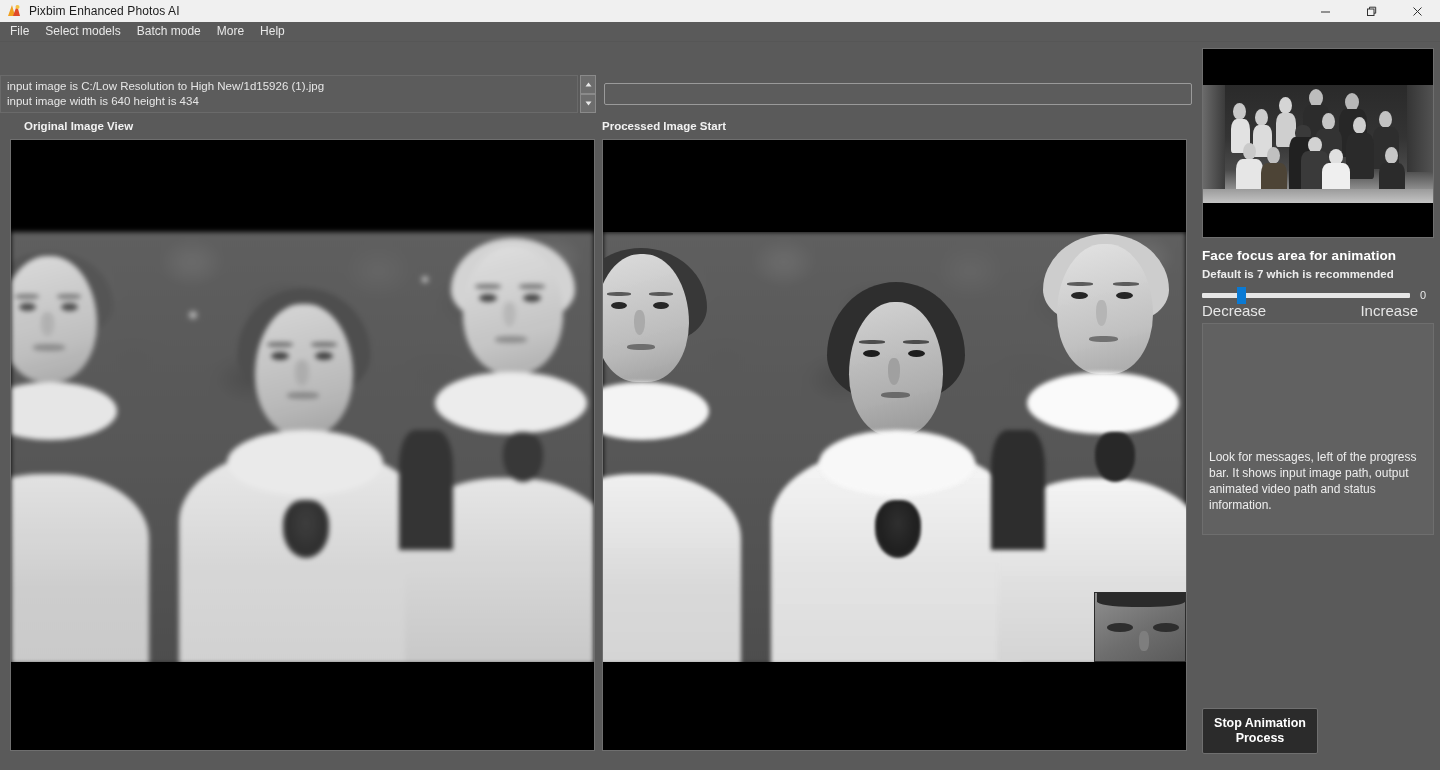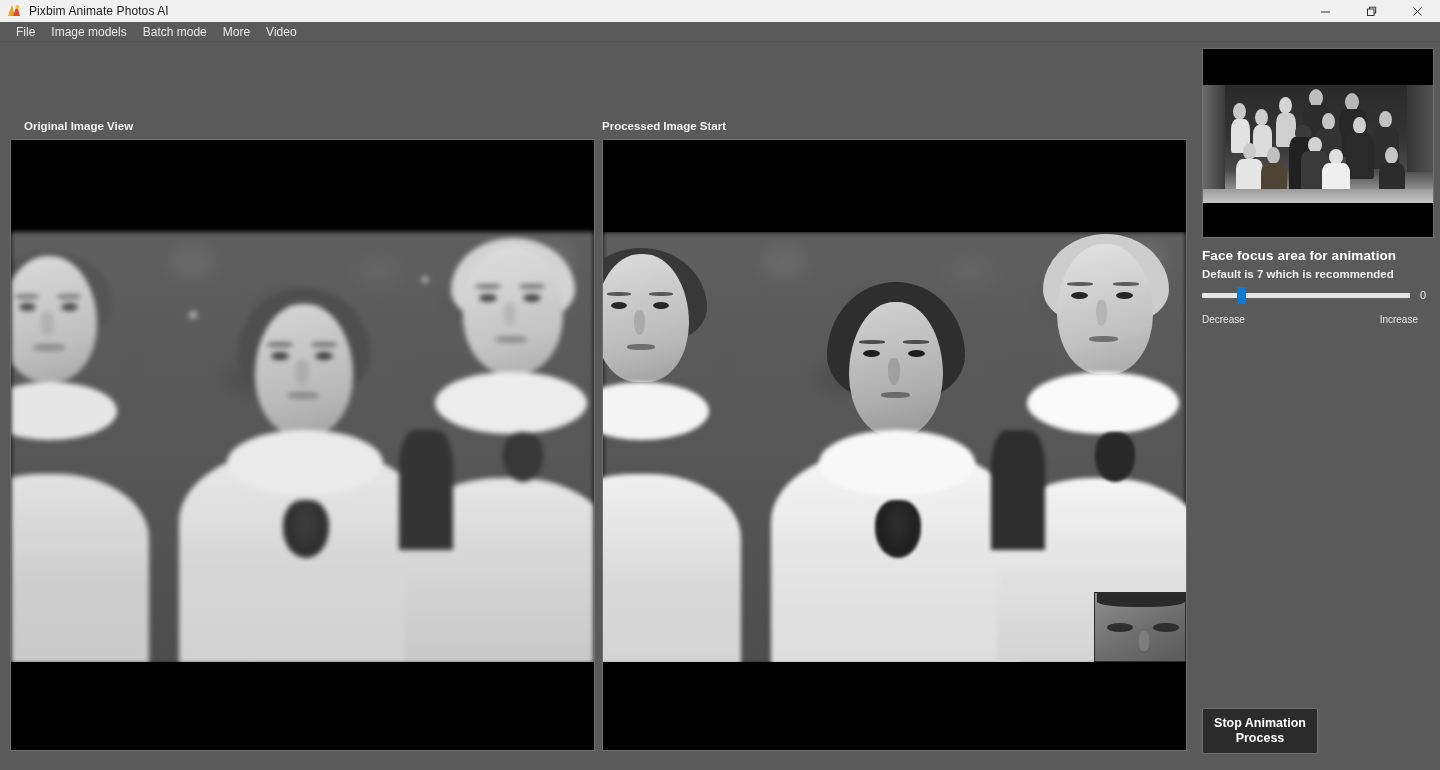--- a/index.html
+++ b/index.html
@@ -31,22 +31,22 @@
     width: 46px; height: 22px;
     display: flex; align-items: center; justify-content: center;
     color: #333; font-size: 11px;
   }
   .win-btn svg { display: block; }
 
   
   .menubar {
     height: 20px; width: 100%;
     background: #5a5a5a;
-    display: flex; align-items: center;
-    padding-left: 8px;
+    display: flex; align-items: flex-start;
+    padding-left: 2px;
     border-bottom: 1px solid #565656;
   }
   .menu-item {
     font-size: 12px; color: #e8e8e8;
     padding: 2px 8px; white-space: nowrap;
   }
 
   
   .app-body {
     position: relative;
@@ -263,22 +263,22 @@
   .slider-thumb {
     position: absolute; top: -6px; left: 17%;
     width: 9px; height: 17px;
     background: #0a7ad4;
   }
   .slider-value {
     font-size: 11px; color: #e8e8e8; margin-left: 10px;
   }
   .slider-labels {
     display: flex; justify-content: space-between;
-    width: 216px; margin-top: 13px;
-    font-size: 10px; color: #e6e6e6;
+    width: 216px; margin-top: 1px;
+    font-size: 15px; color: #e6e6e6;
   }
 
   .message-box {
     width: 232px; height: 212px;
     margin-top: 4px;
     background: #616161;
     border: 1px solid #6e6e6e;
     position: relative;
   }
   .message-text {
@@ -312,21 +312,21 @@
 <body>
 
 <div class="titlebar">
   <span class="app-icon">
     <svg width="16" height="16" viewBox="0 0 16 16">
       <path d="M2 13 L6 2 L9 13 Z" fill="#f0a020"></path>
       <path d="M7 13 L11 2 L14 13 Z" fill="#e04a28"></path>
       <circle cx="11.5" cy="4" r="2" fill="#f5c242"></circle>
     </svg>
   </span>
-  <span class="app-title">Pixbim Animate Photos AI</span>
+  <span class="app-title">Pixbim Enhanced Photos AI</span>
   <div class="win-controls">
     <div class="win-btn">
       <svg width="11" height="11" viewBox="0 0 11 11">
           <line x1="1" y1="6" x2="10" y2="6" stroke="#333" stroke-width="1"></line>
         </svg>
     </div>
     <div class="win-btn">
       <svg width="11" height="11" viewBox="0 0 11 11">
         <rect x="1.5" y="3" width="6.5" height="6.5" fill="none" stroke="#333" stroke-width="1"></rect>
         <polyline points="3.5,3 3.5,1.2 9.7,1.2 9.7,7.2 8,7.2" fill="none" stroke="#333" stroke-width="1"></polyline>
@@ -336,31 +336,50 @@
       <svg width="11" height="11" viewBox="0 0 11 11">
         <line x1="1.5" y1="1.5" x2="9.5" y2="9.5" stroke="#333" stroke-width="1"></line>
         <line x1="9.5" y1="1.5" x2="1.5" y2="9.5" stroke="#333" stroke-width="1"></line>
       </svg>
     </div>
   </div>
 </div>
 
 <div class="menubar">
   <div class="menu-item">File</div>
-  <div class="menu-item">Image models</div>
+  <div class="menu-item">Select models</div>
   <div class="menu-item">Batch mode</div>
   <div class="menu-item">More</div>
-  <div class="menu-item">Video</div>
+  <div class="menu-item">Help</div>
 </div>
 
 <div class="app-body">
 
   <div class="work-area">
 
 
+    <div class="info-row">
+      <div class="log-box">
+        <div class="log-line">input image is C:/Low Resolution to High New/1d15926 (1).jpg</div>
+        <div class="log-line">input image width is 640 height is 434</div>
+      </div>
+      <div class="spinner">
+        <div class="spin-btn">
+          <svg width="7" height="5" viewBox="0 0 7 5">
+              <polygon points="3.5,0.5 6.5,4.5 0.5,4.5" fill="#e8e8e8"></polygon>
+            </svg>
+        </div>
+        <div class="spin-btn">
+          <svg width="7" height="5" viewBox="0 0 7 5">
+              <polygon points="3.5,4.5 0.5,0.5 6.5,0.5" fill="#e8e8e8"></polygon>
+            </svg>
+        </div>
+      </div>
+      <input class="right-input" type="text" value="" placeholder="" style="">
+    </div>
 
     <div class="view-labels">
       <div class="view-label left">Original Image View</div>
       <div class="view-label right">Processed Image Start</div>
     </div>
 
     <div class="panes">
 
       <div class="pane left">
         <div class="letterbox-top"></div>
@@ -545,20 +564,23 @@
       <div class="slider-track">
         <div class="slider-thumb" style="left: 17%; background: rgb(10, 122, 212);"></div>
       </div>
       <span class="slider-value">0</span>
     </div>
     <div class="slider-labels">
       <span>Decrease</span>
       <span>Increase</span>
     </div>
 
+    <div class="message-box">
+      <div class="message-text">Look for messages, left of the progress bar. It shows input image path, output animated video path and status information.</div>
+    </div>
 
     <div class="bottom-btn-row">
       <div class="bottom-btn">
         <span>
           <span>Stop Animation</span><br>
           <span>Process</span>
         </span>
       </div>
     </div>
   </div>

